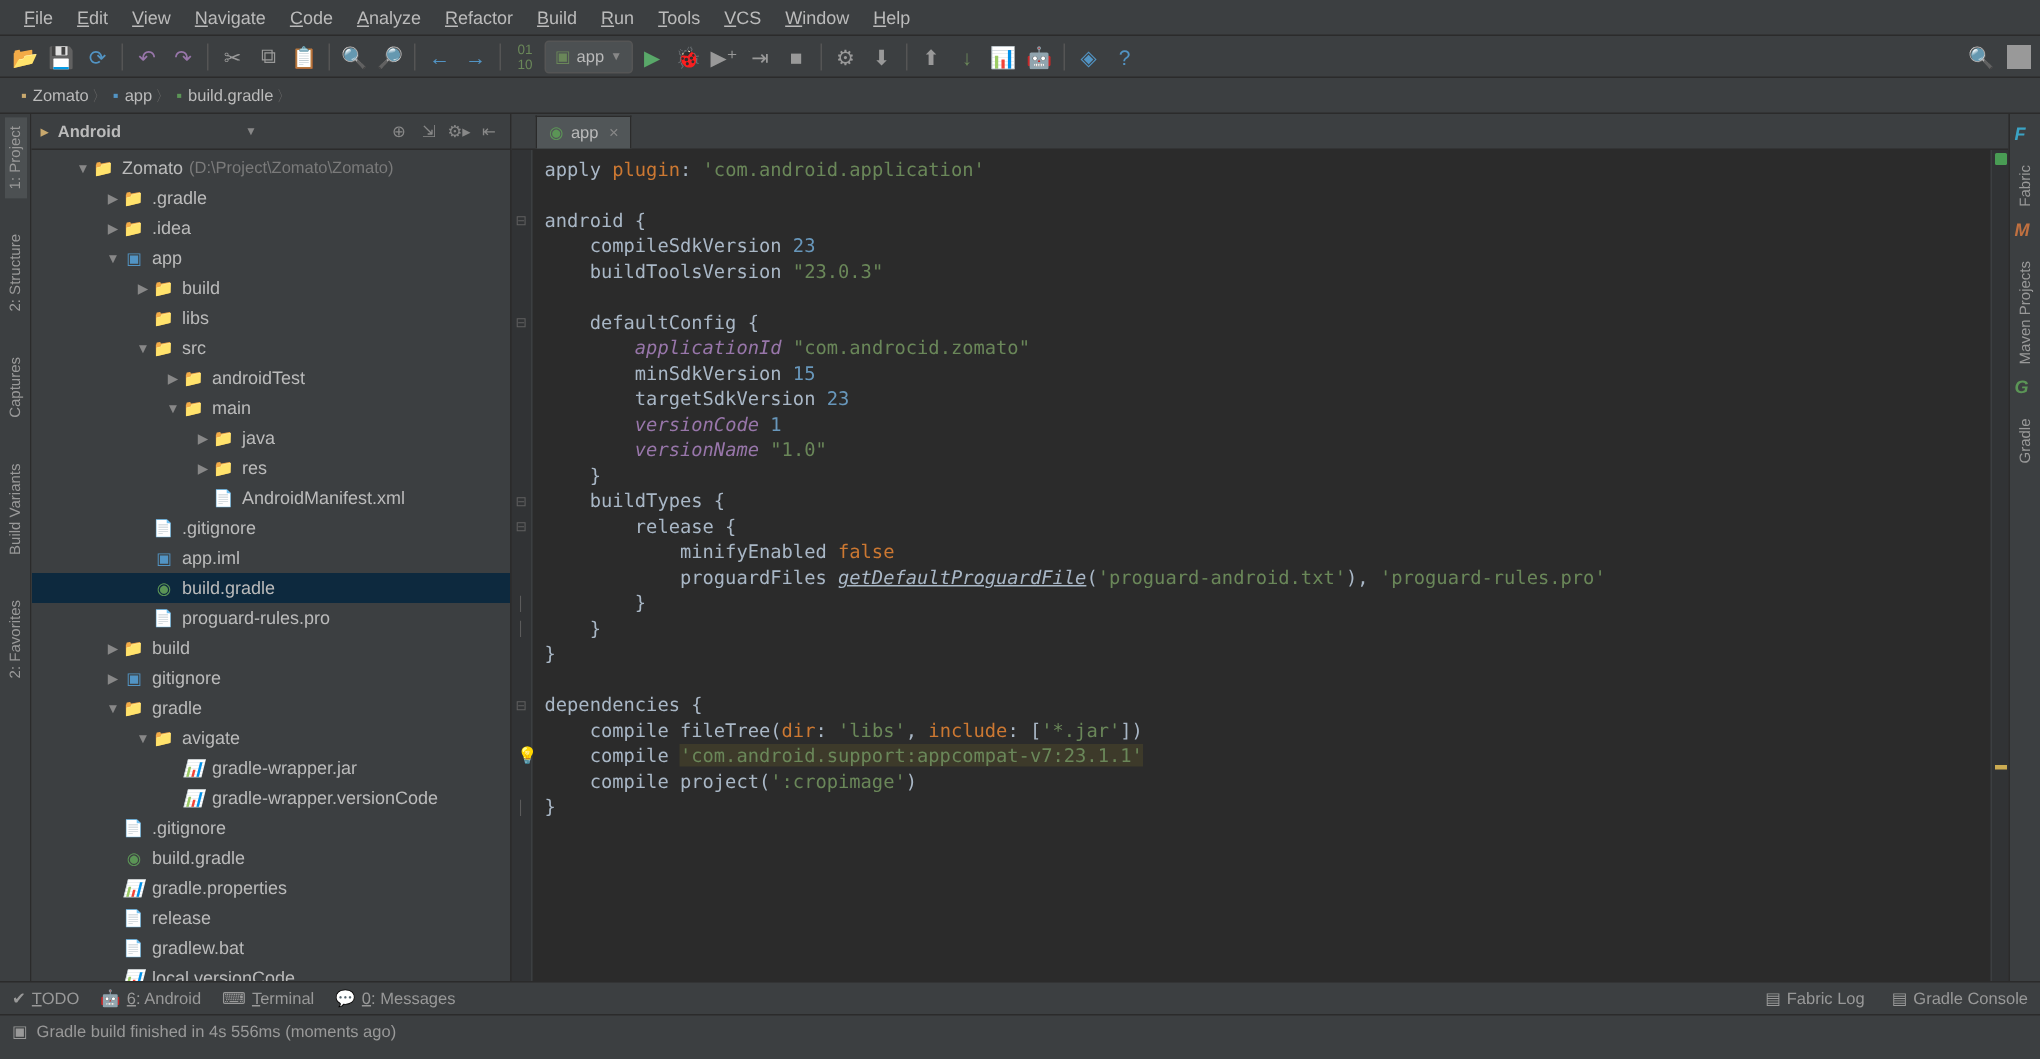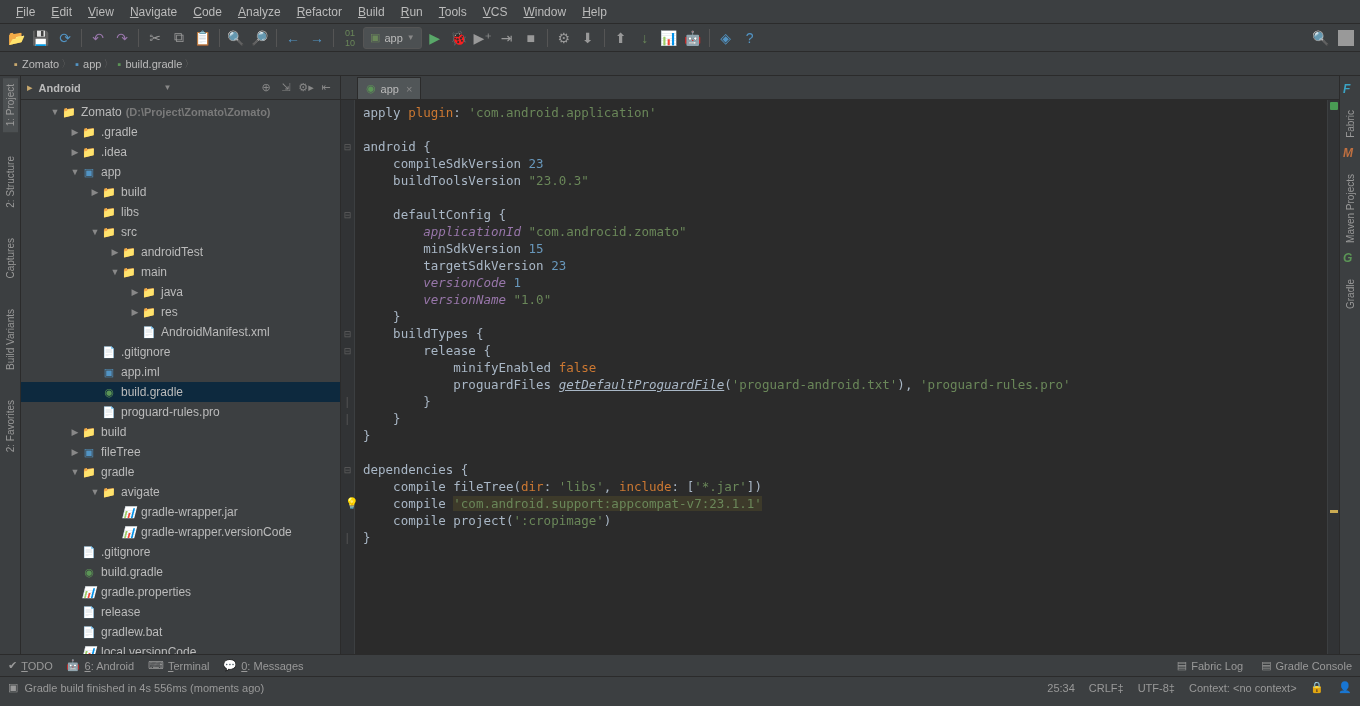--- a/index.html
+++ b/index.html
@@ -31,21 +31,21 @@
 .arrow { width:12px; display:inline-flex; justify-content:center; color:#888; font-size:9px; }
 .ico { width:16px; height:14px; display:inline-flex; align-items:center; justify-content:center; margin-right:4px; font-size:11px; }
 .ico.folder { color:#c9a96e; }
 .ico.folder.src { color:#5294c4; }
 .ico.module { color:#5294c4; }
 .ico.file { color:#999; }
 .ico.gradle { color:#5b9556; }
 .ico.prop { color:#c9a96e; }
 .ico.xml { color:#b48ead; }
 .treerow .name { color:#bbbbbb; }
-.treerow .path { color:#7a7a7a; font-size:11px; margin-left:4px;font-weight:bold; }
+.treerow .path { color:#7a7a7a; font-size:11px; margin-left:4px; }
 .editor { flex:1; display:flex; flex-direction:column; background:#2b2b2b; }
 .tabbar { height:24px; background:#3c3f41; border-bottom:1px solid #2b2b2b; display:flex; align-items:flex-end; }
 .etab { height:22px; display:flex; align-items:center; gap:5px; padding:0 8px; background:#515658; border:1px solid #2b2b2b; border-bottom:none; font-size:11px; margin-left:8px; }
 .etab .close { color:#888; font-size:11px; margin-left:2px; }
 .tabbar-spacer { width:8px; }
 .codewrap { flex:1; display:flex; background:#2b2b2b; overflow:hidden; }
 .foldgutter { width:14px; background:#313335; border-right:1px solid #3c3f41; padding-top:4px; }
 .foldmark { height:17px; display:flex; align-items:center; justify-content:center; color:#606060; font-size:9px; }
 .code { flex:1; font-family:Consolas,Menlo,monospace; font-size:12.5px; line-height:17px; padding:4px 0 0 8px; white-space:pre; color:#a9b7c6; position:relative; }
 .kw { color:#cc7832; }
@@ -273,21 +273,21 @@
         <div class="treerow">
           <span class="ind" style="width:48px"></span>
           <span class="arrow">▶</span>
           <span class="ico folder">📁</span>
           <span class="name">build</span>
         </div>
         <div class="treerow">
           <span class="ind" style="width:48px"></span>
           <span class="arrow">▶</span>
           <span class="ico module">▣</span>
-          <span class="name">fileTree</span>
+          <span class="name">gitignore</span>
         </div>
         <div class="treerow">
           <span class="ind" style="width:48px"></span>
           <span class="arrow">▼</span>
           <span class="ico folder">📁</span>
           <span class="name">gradle</span>
         </div>
         <div class="treerow">
           <span class="ind" style="width:68px"></span>
           <span class="arrow">▼</span>
@@ -426,21 +426,13 @@
       <div class="bbitem">
         <span>▤</span>
         <span>Gradle Console</span>
       </div>
     </div>
   </div>
 
 <div class="statusbar">
   <span style="margin-right:6px">▣</span>
   <span>Gradle build finished in 4s 556ms (moments ago)</span>
-  <div class="right">
-    <span>25:34</span>
-    <span><span>CRLF</span>‡</span>
-    <span><span>UTF-8</span>‡</span>
-    <span>Context: &lt;no context&gt;</span>
-    <span>🔒</span>
-    <span>👤</span>
-  </div>
 </div>
 
 </body></html>

